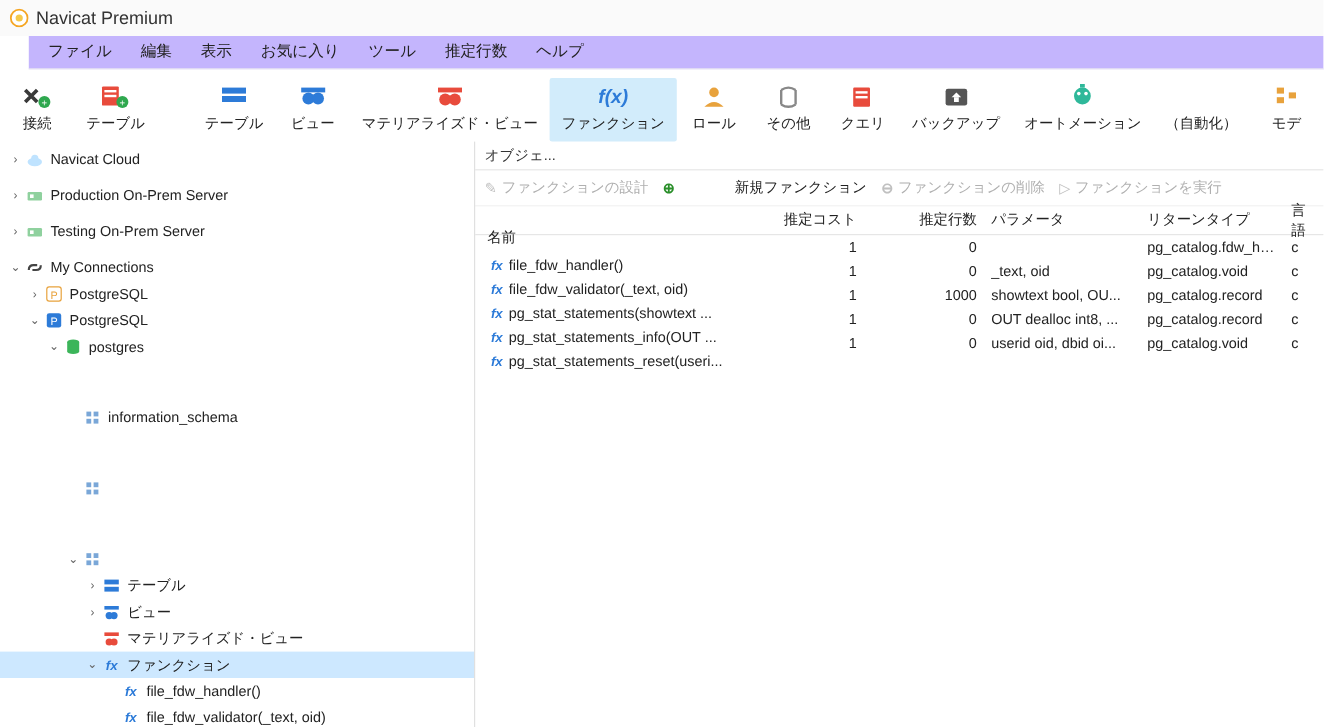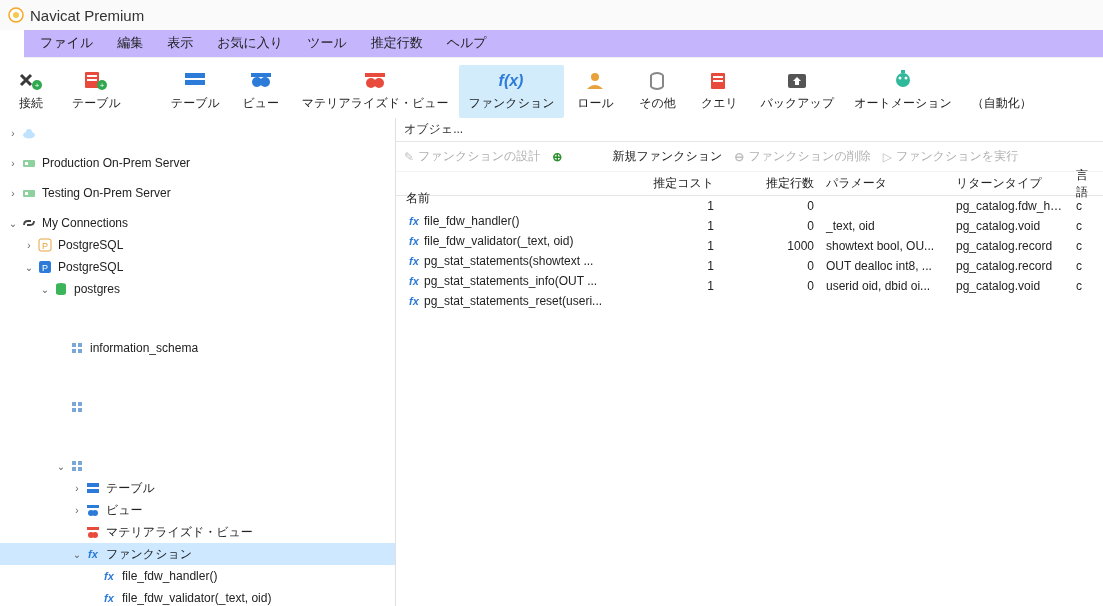--- a/index.html
+++ b/index.html
@@ -187,34 +187,45 @@
           <circle cx="17" cy="9" r="1.5" fill="#fff"></circle>
           <rect x="12" y="1" width="4" height="3" fill="#2fb89a"></rect>
         </svg>
       </span>
       <span class="tool-label">オートメーション</span>
     </div>
     <div class="tool-item">
       <span class="tool-icon"></span>
       <span class="tool-label">（自動化）</span>
     </div>
+    <div class="tool-item">
+      <span class="tool-icon">
+        <svg width="20" height="22">
+          <rect x="2" y="4" width="6" height="5" fill="#e8a23c"></rect>
+          <rect x="2" y="12" width="6" height="5" fill="#e8a23c"></rect>
+          <rect x="12" y="8" width="6" height="5" fill="#e8a23c"></rect>
+        </svg>
+      </span>
+      <span class="tool-label">モデ</span>
+    </div>
   </div>
 
 <div class="main">
 
   <div class="sidebar">
     <div class="tree" id="tree">
         <div class="tree-row indent-0">
           <span class="expander">›</span>
           <span class="row-icon">
             <svg width="16" height="16">
               <ellipse cx="8" cy="10" rx="6" ry="3.5" fill="#bfe3ff"></ellipse>
               <circle cx="8" cy="7" r="3" fill="#bfe3ff"></circle>
             </svg>
           </span>
+          <span class="row-label">Navicat Cloud</span>
         </div>
         <div class="tree-sep"></div>
         <div class="tree-row indent-0">
           <span class="expander">›</span>
           <span class="row-icon">
             <svg width="16" height="16">
               <rect x="2" y="5" width="12" height="7" fill="#8fd19e" rx="1"></rect>
               <rect x="4" y="7" width="3" height="3" fill="#fff"></rect>
             </svg>
           </span>

